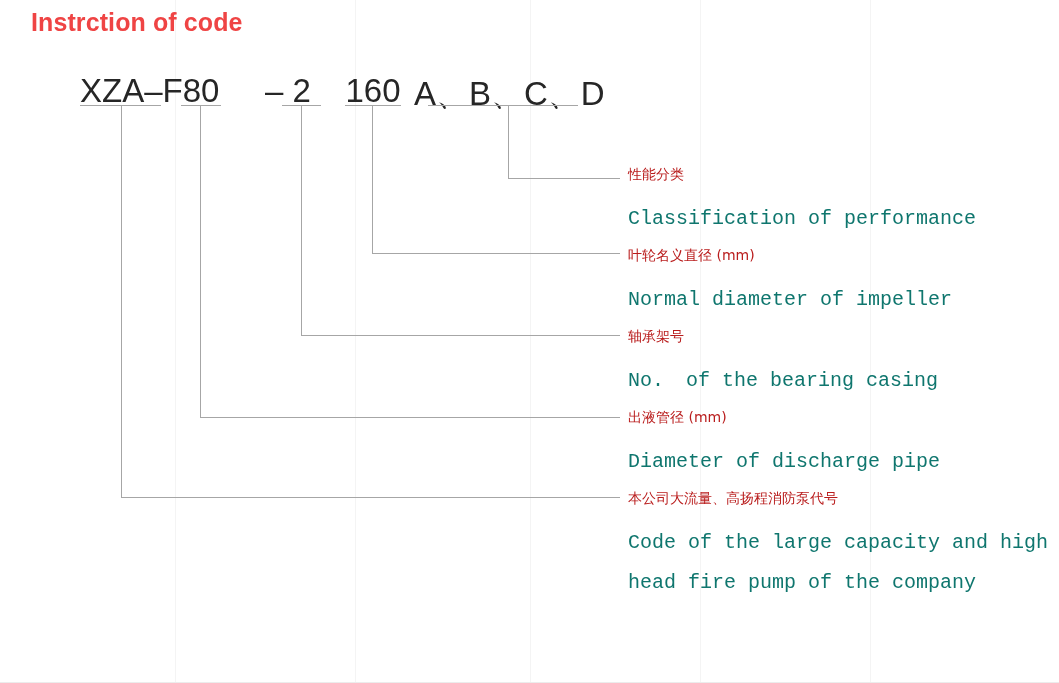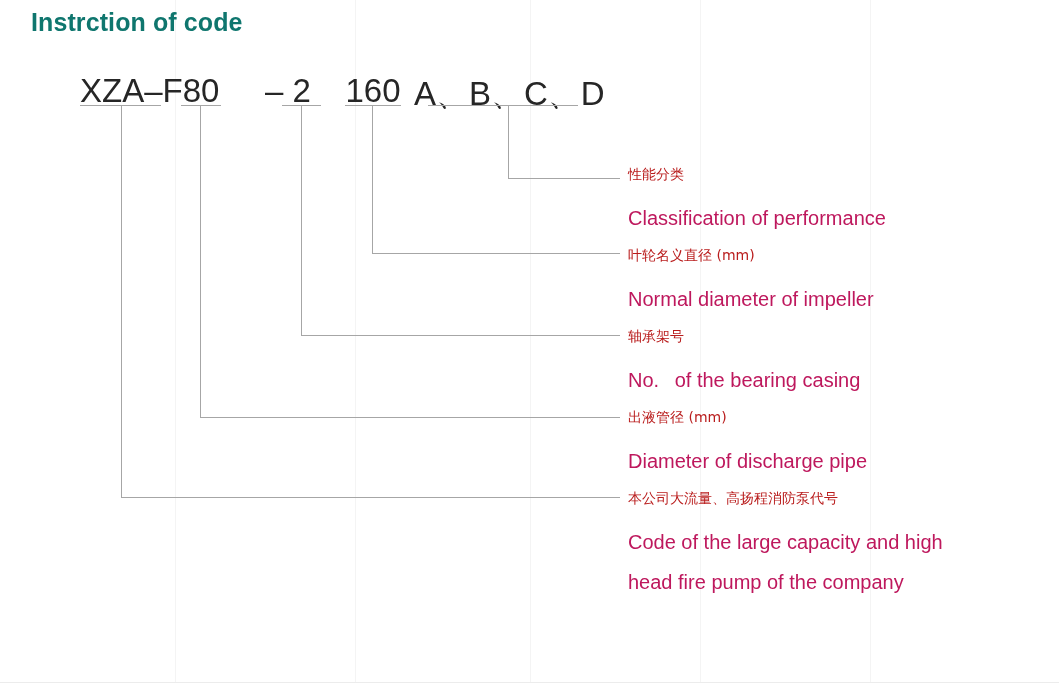--- a/index.html
+++ b/index.html
@@ -33,21 +33,21 @@
     background: #ececec;
   }
 
   
   #title {
     position: absolute;
     left: 31px;
     top: 8px;
     font-size: 25px;
     font-weight: bold;
-    color: #0f766e;
+    color: #ef4444;
     letter-spacing: 0.1px;
     white-space: nowrap;
   }
 
   
   .code-seg {
     position: absolute;
     top: 72px;
     font-size: 33px;
     color: #262626;
@@ -65,22 +65,23 @@
     position: absolute;
     width: 1px;
     background: #a6a6a6;
   }
 
   
   .desc-line {
     position: absolute;
     left: 628px;
     font-size: 20px;
-    color: #be185d;
+    color: #0f766e;
     white-space: nowrap;
+    font-family: Liberation Mono, monospace;
   }
   .desc-line.cn {
     font-family: "DejaVu Sans", "Liberation Sans", sans-serif;
     font-size: 14px;
     color: #b91c1c;
   }
 </style>
 </head>
 <body>
 

